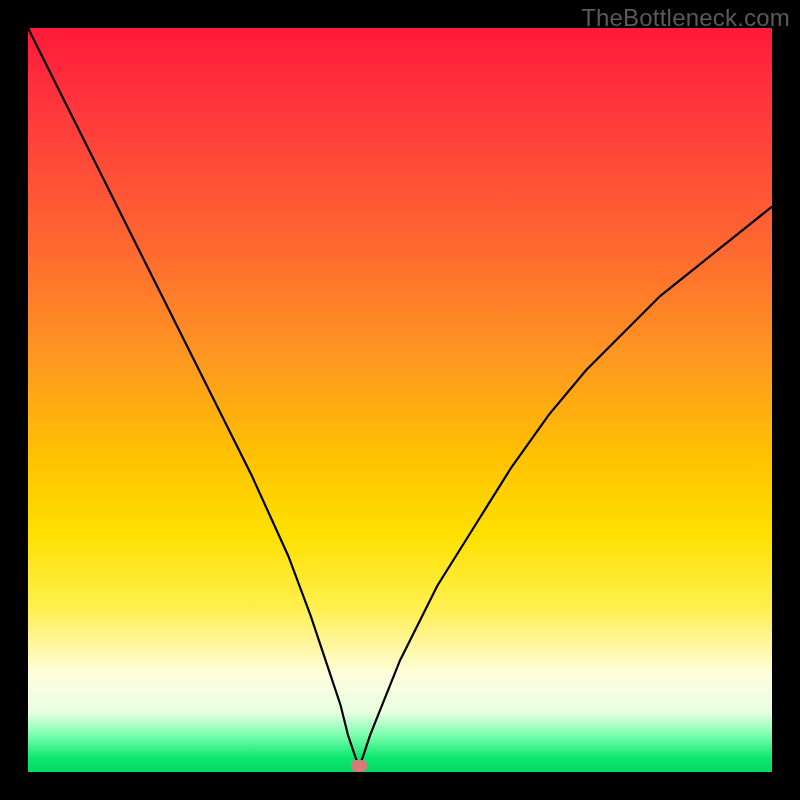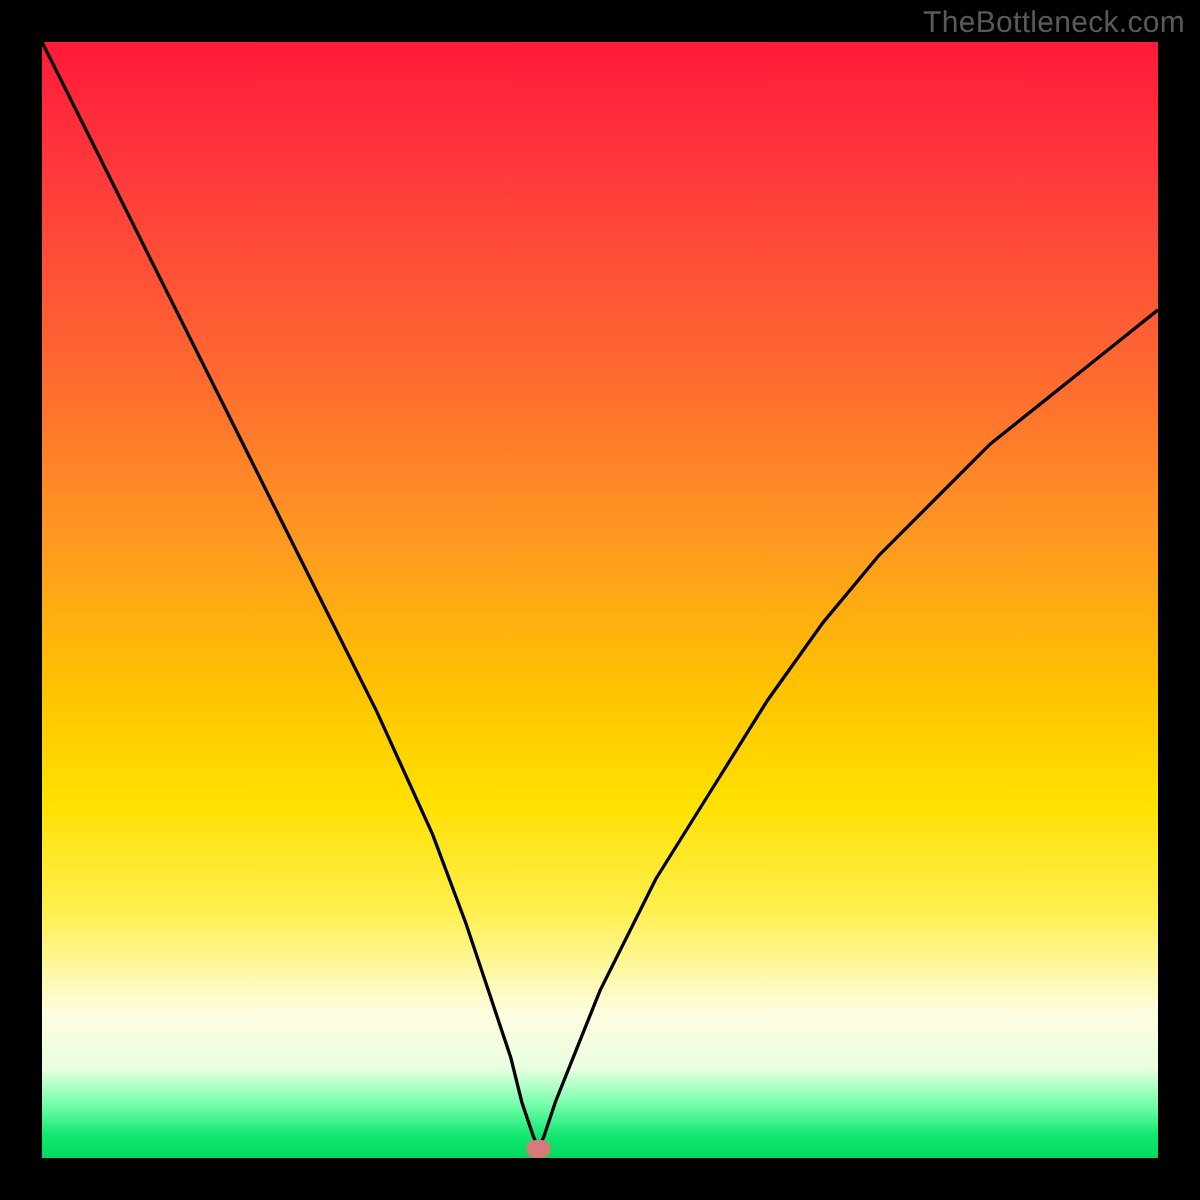--- a/index.html
+++ b/index.html
@@ -60,21 +60,21 @@
     height: 12px;
     border-radius: 6px / 5px;
     background: #d97a7a;
     transform: translate(-50%, -50%);
   }
   .watermark {
     position: absolute;
     top: 4px;
     right: 10px;
     color: #5a5a5a;
-    font-size: 20px;
+    font-size: 24px;
     font-weight: 500;
     letter-spacing: 0.2px;
     user-select: none;
   }
 </style>
 </head>
 <body>
 
 <div class="frame">
 

